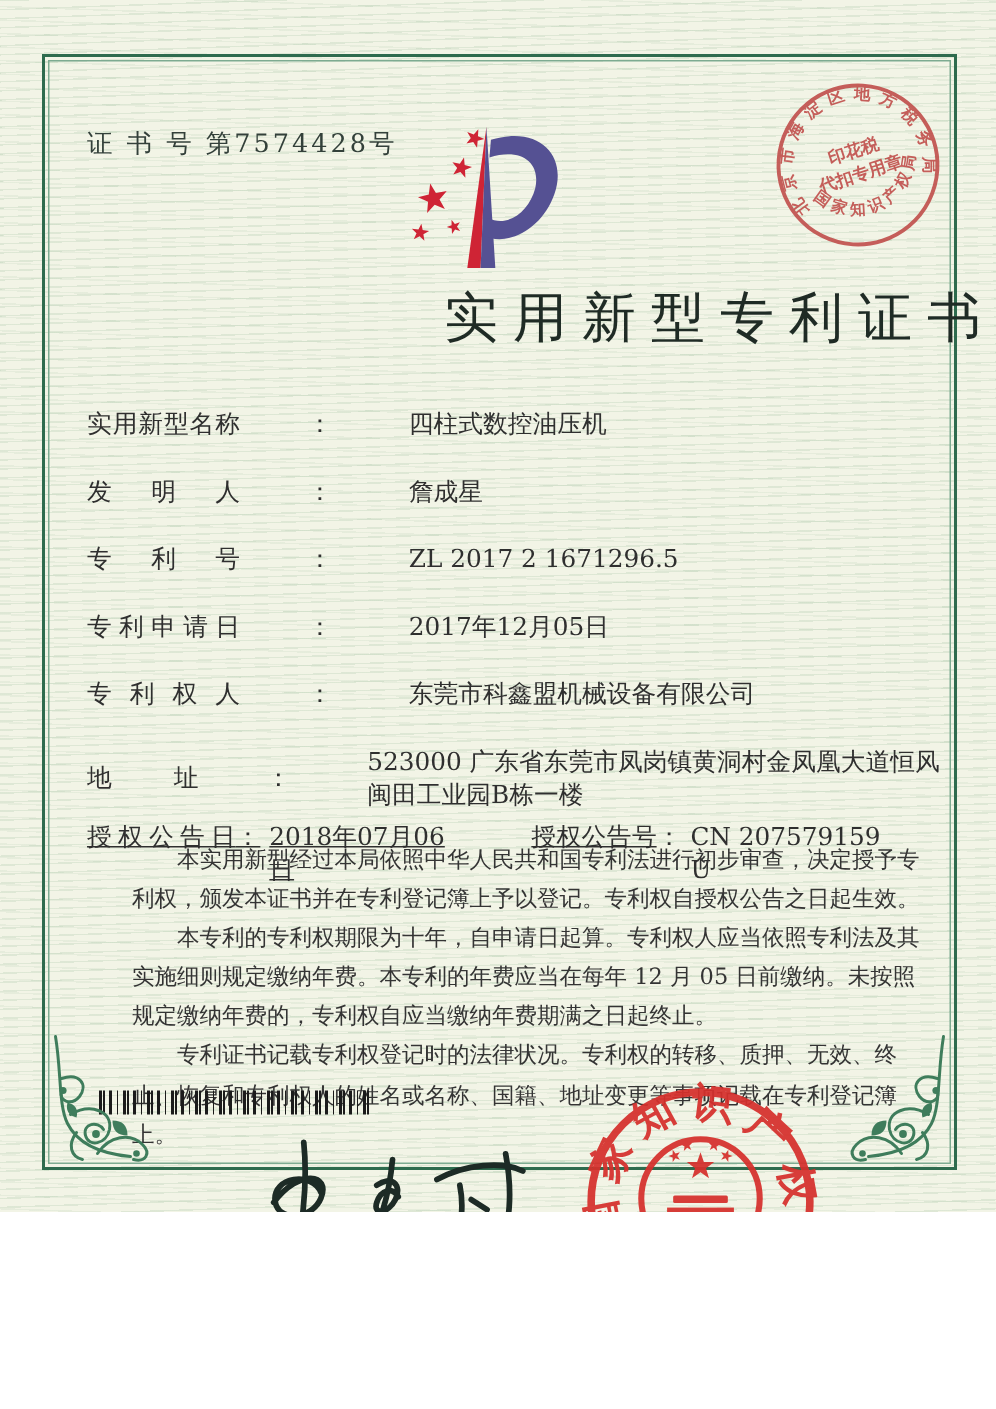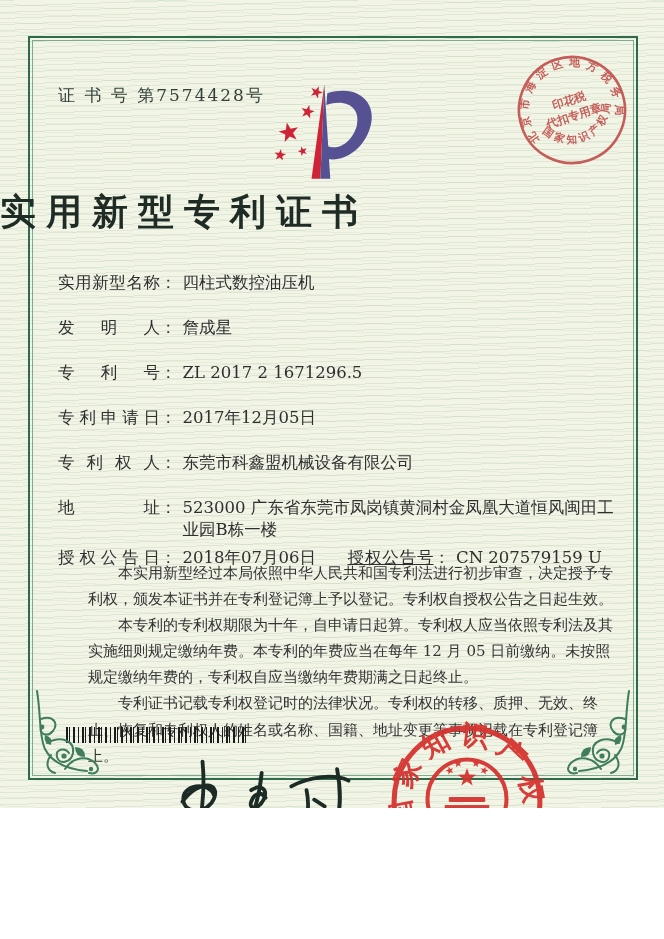--- a/index.html
+++ b/index.html
@@ -9,30 +9,30 @@
     background-color:#f2f4e6;
     background-image:
       repeating-linear-gradient(178deg, rgba(122,168,128,0.17) 0 1px, rgba(0,0,0,0) 1px 6px),
       repeating-linear-gradient(182deg, rgba(122,168,128,0.10) 0 1px, rgba(0,0,0,0) 1px 9px);
   }
   .frame{position:absolute;left:28px;right:26px;top:36px;bottom:28px;border:2.5px solid #2e6b4e;}
   .frame::after{content:"";position:absolute;inset:2px;border:1px solid #7dab91;}
   .cert-no{position:absolute;left:58px;top:84px;font-size:17px;letter-spacing:2px;color:#33403a;}
   .logo{position:absolute;left:50%;top:76px;transform:translateX(-54%);}
   .tax-stamp{position:absolute;left:512px;top:50px;transform:rotate(-18deg);opacity:.88;}
-  .title{position:absolute;left:0;right:0;top:188px;text-align:left;
-         font-size:36px;font-weight:bold;letter-spacing:10px;color:#1f2b25;}
+  .title{position:absolute;left:0;right:0;top:188px;text-align:right;
+         font-size:36px;font-weight:normal;letter-spacing:10px;color:#1f2b25;}
   .fields{position:absolute;left:58px;top:272px;right:36px;font-size:16.5px;}
-  .row{display:flex;align-items:flex-start;margin-bottom:23px;line-height:22px;}
+  .row{display:flex;align-items:center;margin-bottom:23px;line-height:22px;gap:45px;}
   .row.addr{margin-bottom:6px;}
   .flabel{display:inline-block;width:102px;text-align:justify;text-align-last:justify;white-space:nowrap;}
   .flabel.short{width:86px;text-decoration:underline;}
   .colon{margin-right:6px;}
   .fvalue{flex:0 1 auto;max-width:442px;}
-  .grant-left{display:flex;}
+  .grant-left{display:flex;text-decoration:underline;}
   .grant-right{display:flex;margin-left:auto;padding-right:26px;}
   .paragraphs{position:absolute;left:48px;right:44px;top:560px;font-size:15px;line-height:1.74;color:#343434;margin-left:40px;}
   .paragraphs p{margin:0;text-indent:2em;}
   .barcode{position:absolute;left:66px;top:727px;width:180px;height:16px;
     background:repeating-linear-gradient(90deg,#1b1b1b 0 2px,rgba(0,0,0,0) 2px 3px,#1b1b1b 3px 4px,rgba(0,0,0,0) 4px 7px,#1b1b1b 7px 9px,rgba(0,0,0,0) 9px 12px,#1b1b1b 12px 13px,rgba(0,0,0,0) 13px 16px);}
   .signer{position:absolute;left:64px;top:788px;font-size:18px;line-height:34px;color:#2b332e;
           font-family:"DejaVu Sans","Liberation Sans",sans-serif;}
   .signature{position:absolute;left:150px;top:752px;}
   .seal{position:absolute;left:386px;top:720px;opacity:.93;}
   .seal-date{position:absolute;left:378px;top:838px;width:180px;text-align:center;

